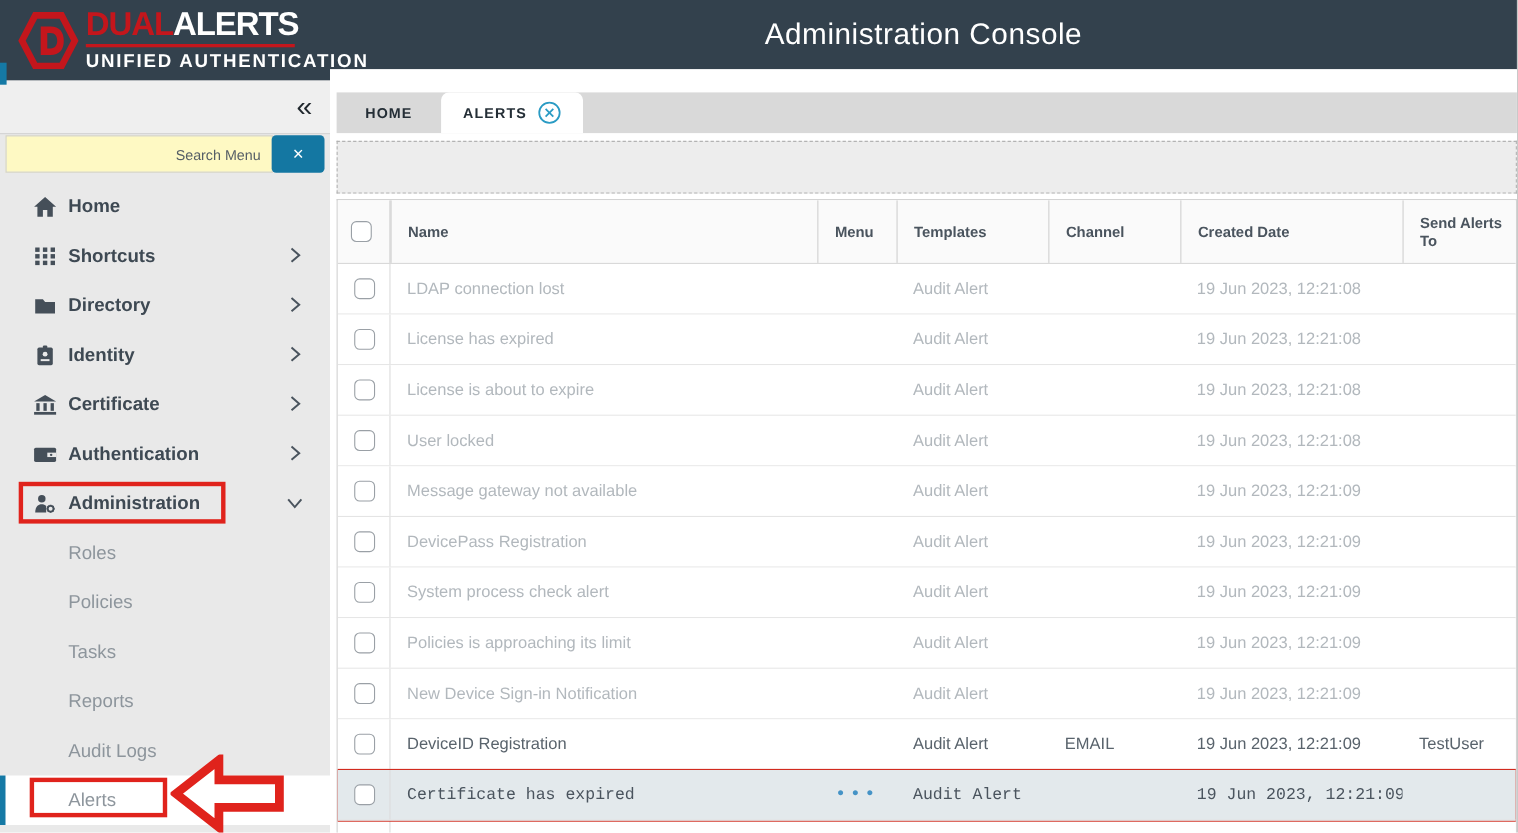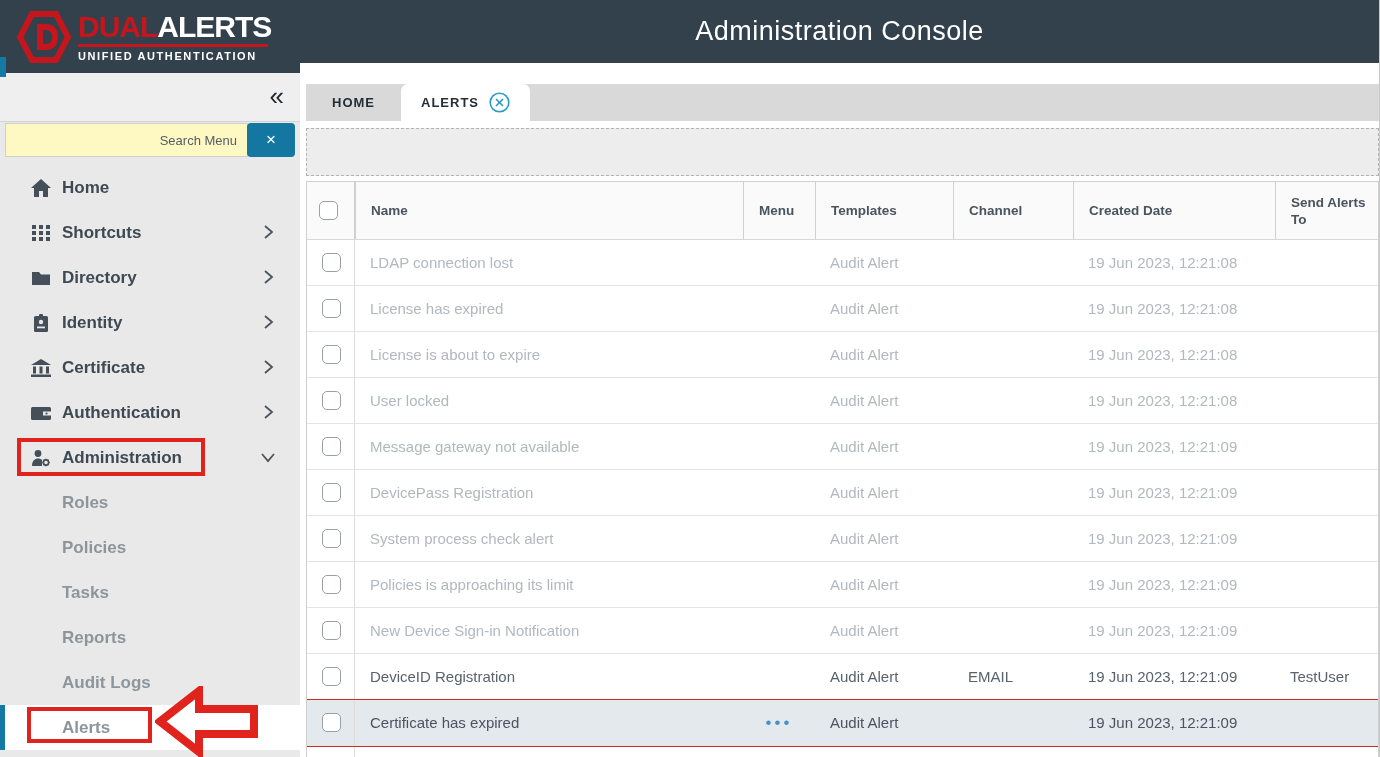--- a/index.html
+++ b/index.html
@@ -12,41 +12,41 @@
   .page-title { position:absolute; top:0; left:300px; right:0; height:63px; line-height:63px;
     text-align:center; color:#ffffff; font-size:27px; font-weight:400; letter-spacing:.5px; }
   .logo-block { position:absolute; top:0; left:0; width:300px; height:73px; background:#33414d; z-index:5;
     display:flex; align-items:center; padding-left:16px; }
   .logo-icon { width:56px; height:52px; margin-right:6px; flex:0 0 auto; }
   .logo-text { display:flex; flex-direction:column; }
   .logo-word { font-size:30px; font-weight:700; letter-spacing:-1px; line-height:30px; white-space:nowrap; }
   .logo-dual { color:#c4161c; }
   .logo-shield { color:#ffffff; }
   .logo-rule { height:3px; background:#c4161c; margin:2px 0 3px 0; width:190px; }
-  .logo-tagline { color:#ffffff; font-weight:700; font-size:11px; letter-spacing:1.6px; white-space:nowrap; }
+  .logo-tagline { color:#ffffff; font-weight:700; font-size:17px; letter-spacing:1.6px; white-space:nowrap; }
   .blue-notch { position:absolute; left:0; top:57px; width:6px; height:20px; background:#1579a5; z-index:6; }
 
   
   .sidebar { position:absolute; top:73px; left:0; width:300px; bottom:0; background:#e9e9e9; }
   .sidebar-topstrip { position:relative; height:49px; background:#efefef; border-bottom:1px solid #d2d2d2; }
   .collapse-btn { position:absolute; right:10px; top:8px; font-size:26px; color:#1f262c; cursor:pointer;
     line-height:30px; padding:0 6px; }
   .search-row { position:relative; height:35px; margin-top:1px; }
   .search-input { position:absolute; left:5px; top:0; width:243px; height:34px; border:1px solid #cfcfcf;
     background:#fef9c3; padding:0 10px; font-size:13px; color:#4a545e; font-family:"Liberation Sans",sans-serif;text-align:right; }
   .search-input::placeholder { color:#555e66; opacity:1; }
   .search-clear-btn { position:absolute; right:5px; top:0; width:48px; height:34px; background:#1477a2;
     border:none; border-radius:4px; color:#fff; font-size:17px; cursor:pointer; }
   .menu { position:absolute; top:92px; left:0; right:0; }
   .menu-item { position:relative; height:45px; display:flex; align-items:center; padding-left:30px; cursor:pointer; }
   .menu-item .mi-icon { width:22px; height:20px; margin-right:10px; flex:0 0 auto; }
   .menu-item .mi-label { font-size:17px; font-weight:600; color:#3e4953; }
   .menu-item .mi-chevron { position:absolute; right:24px; top:14px; width:16px; height:16px; }
   .submenu-item { position:relative; height:45px; display:flex; align-items:center; padding-left:62px; cursor:pointer; }
-  .submenu-item .mi-label { font-size:17px; font-weight:700; color:#8d959c; }
+  .submenu-item .mi-label { font-size:17px; font-weight:400; color:#8d959c; }
   .submenu-item.selected { background:#ffffff; }
   .submenu-item.selected::before { content:""; position:absolute; left:0; top:0; bottom:0; width:5px; background:#1579a5; }
 
   
   .ann-box { position:absolute; border:4px solid #e0231c; z-index:20; pointer-events:none; }
   .ann-admin { left:17px; top:438px; width:188px; height:38px; }
   .ann-alerts { left:27px; top:707px; width:125px; height:36px; }
   .ann-arrow { position:absolute; left:155px; top:686px; width:104px; height:71px; z-index:21; pointer-events:none; }
 
   
@@ -73,21 +73,21 @@
   .col-channel { width:120px; }
   .col-created { width:202px; }
   .col-sendto { flex:1; min-width:100px; }
   .thead .col-check { border-right:1px solid #d0d0d0; }
 
   .row { display:flex; height:46px; border-bottom:1px solid #e4e4e4; background:#fff; }
   .row .col-check { border-right:1px solid #dcdcdc; }
   .cell { display:flex; align-items:center; padding-left:15px; font-size:15px; color:#b2b8bd; white-space:nowrap; overflow:hidden; }
   .row-strong .cell { color:#59636c; }
   .row-highlight { background:#e3e9ec; box-shadow:0 0 0 1px #d22b1f; position:relative; z-index:2; }
-  .row-highlight .cell { color:#4a545e; }
+  .row-highlight .cell { color:#4a545e;font-family:Liberation Mono, monospace; }
   .menu-dots { font-size:17px; letter-spacing:3px; color:#4593c6; cursor:pointer; }
   .cell.col-menu { justify-content:center; padding-left:0; }
   .partial-row { display:flex; height:12px; background:#fff; }
   .partial-row .col-check { border-right:1px solid #dcdcdc; }
 
   .checkbox { width:19px; height:19px; border:1.6px solid #9aa0a6; border-radius:5px; background:#fff;
     cursor:pointer; flex:0 0 auto; }
 </style>
 </head>
 <body>

